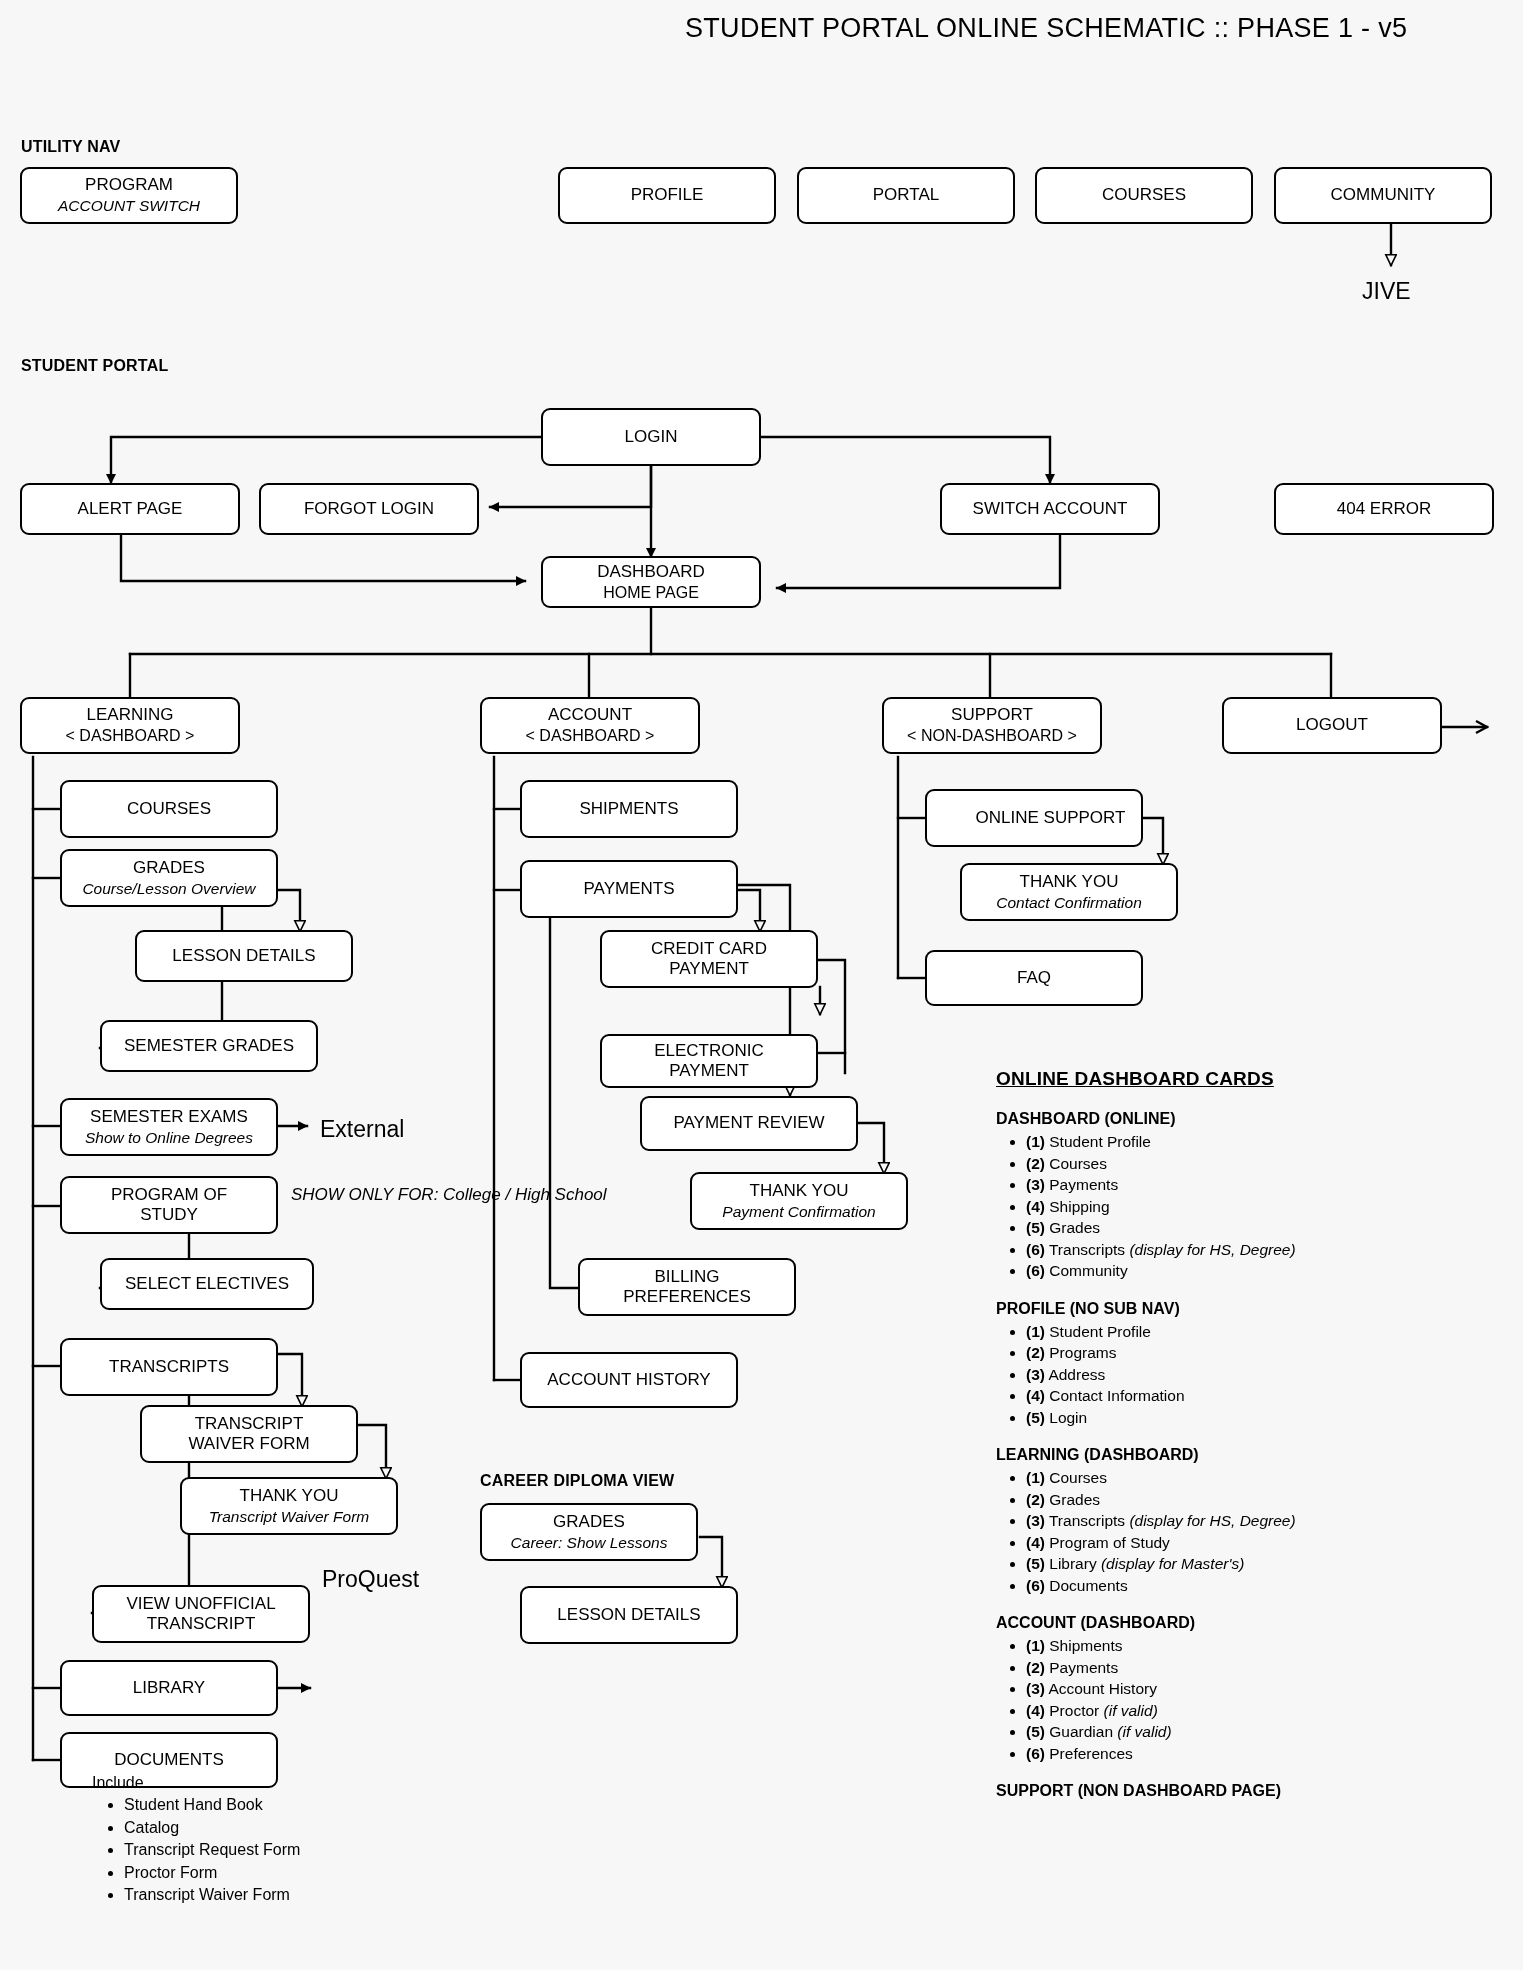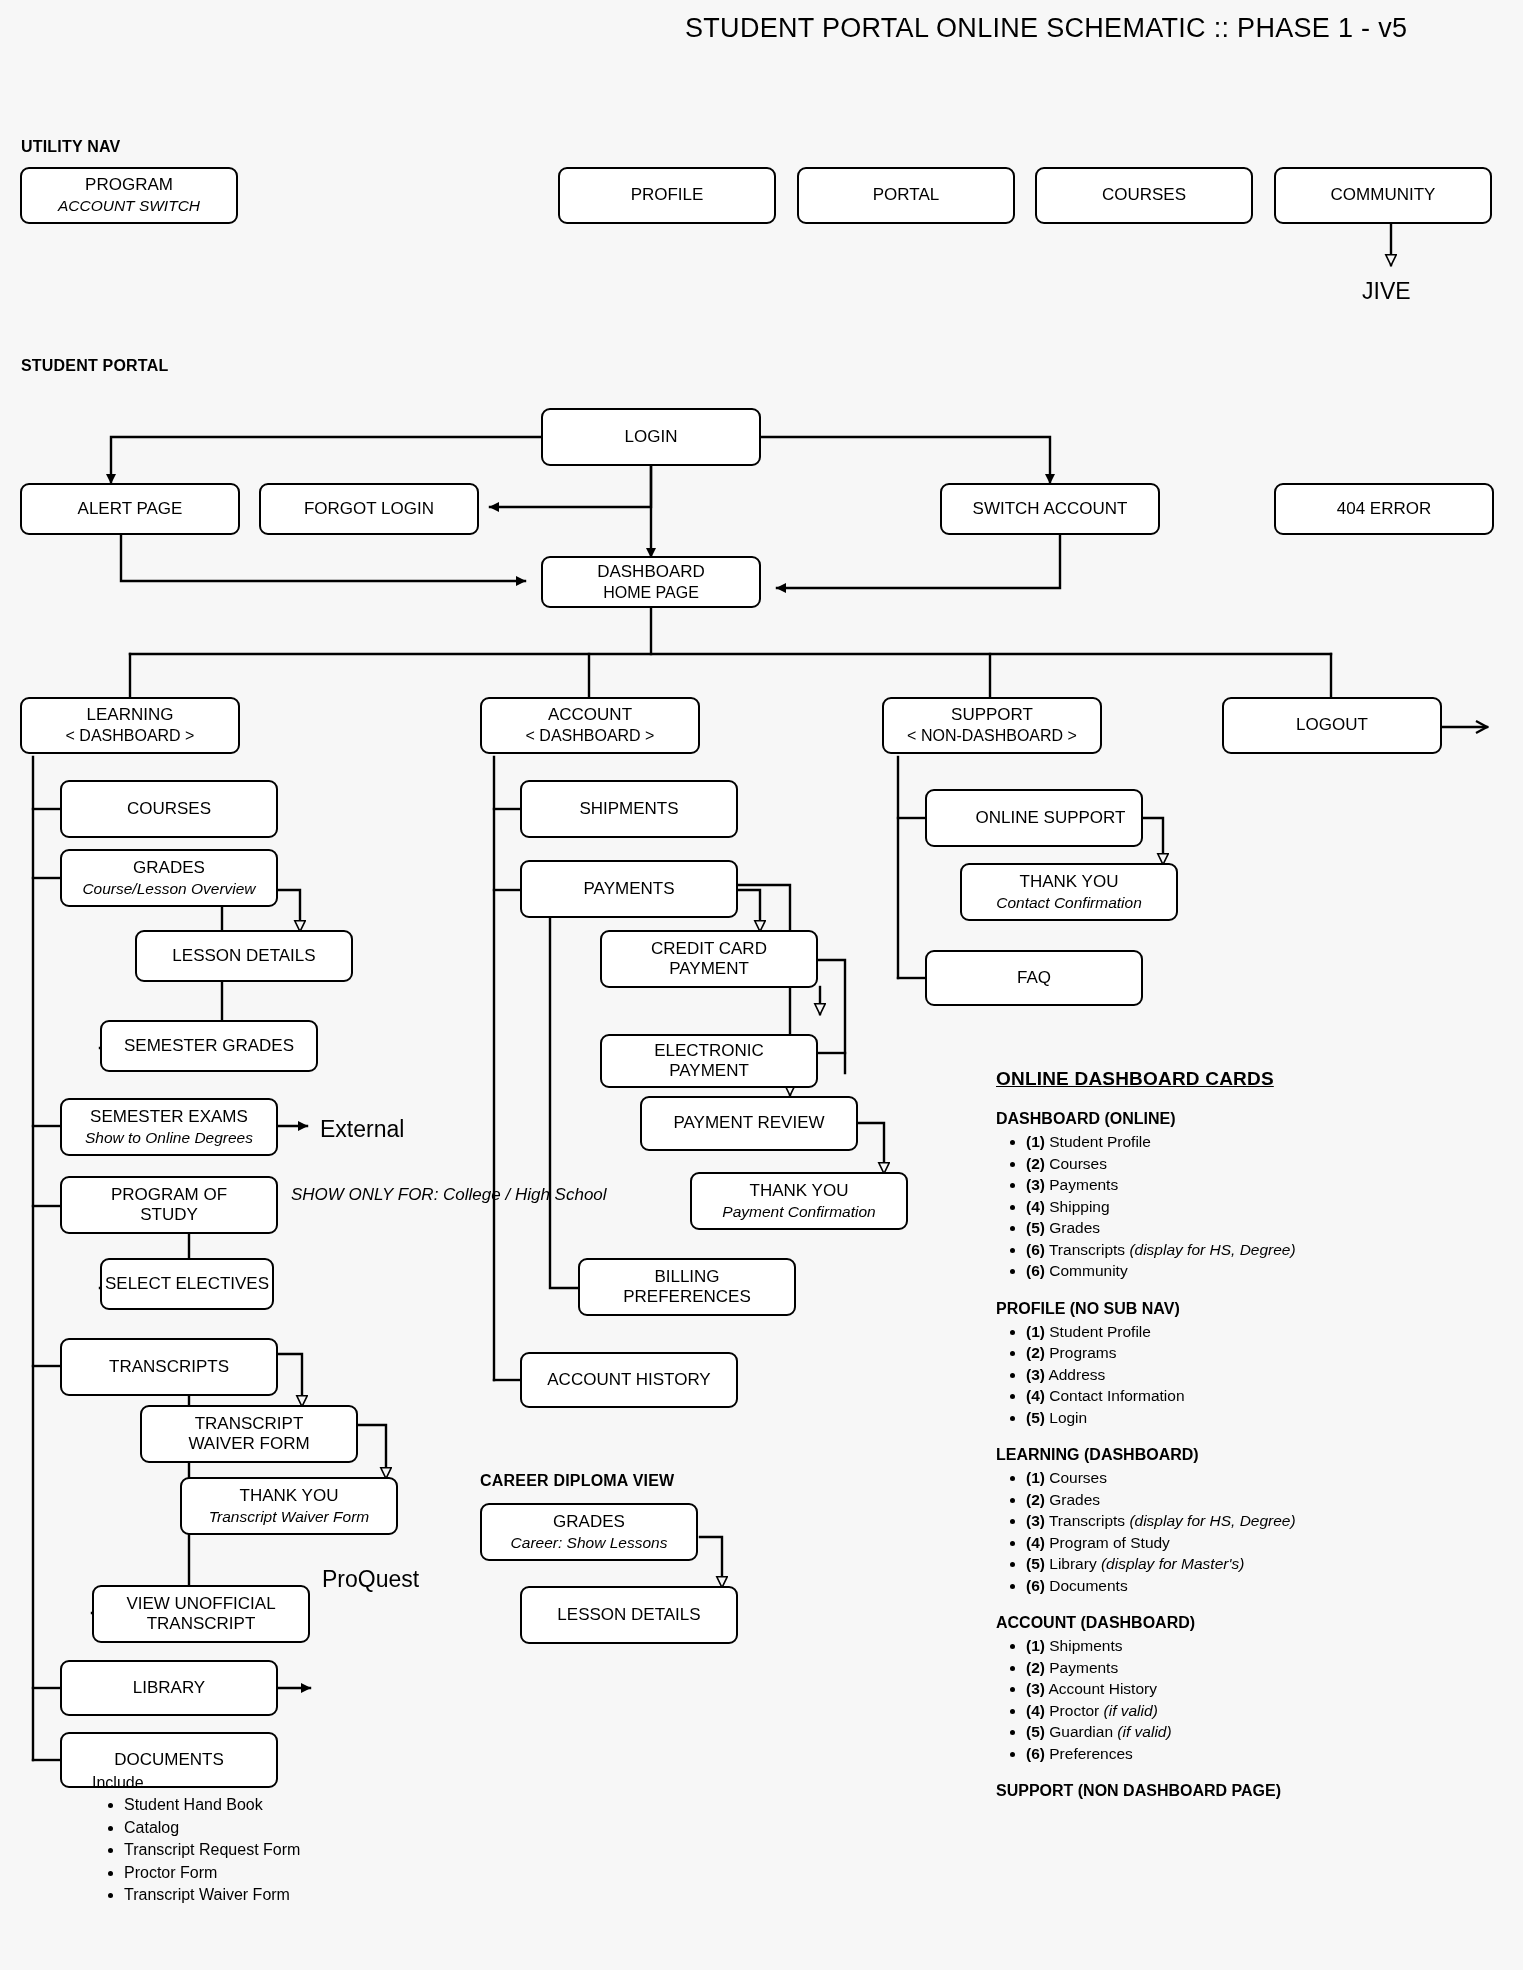--- a/index.html
+++ b/index.html
@@ -319,21 +319,21 @@
   <div class="plain-label" style="left:320px; top:1116px;">External</div>
 
   <div class="node" style="left:60px; top:1176px; width:218px; height:58px;">
     <span class="t1">PROGRAM OF
 STUDY</span>
   </div>
 
   <div class="note-italic" style="left:291px; top:1183px;">SHOW ONLY FOR:
 College / High School</div>
 
-  <div class="node" style="left:100px; top:1258px; width:174px; height:52px;">
+  <div class="node" style="left:100px; top:1258px; width:214px; height:52px;">
     <span class="t1">SELECT ELECTIVES</span>
   </div>
 
   <div class="node" style="left:60px; top:1338px; width:218px; height:58px;">
     <span class="t1">TRANSCRIPTS</span>
   </div>
 
   <div class="node" style="left:140px; top:1405px; width:218px; height:58px;">
     <span class="t1">TRANSCRIPT
 WAIVER FORM</span>

